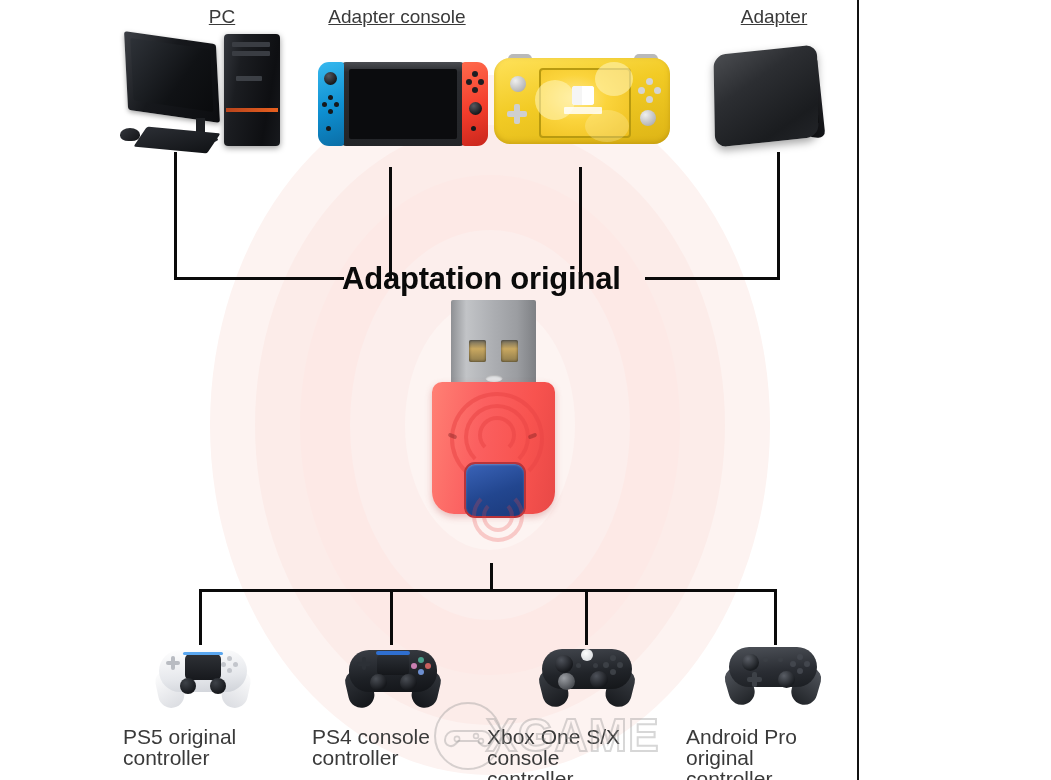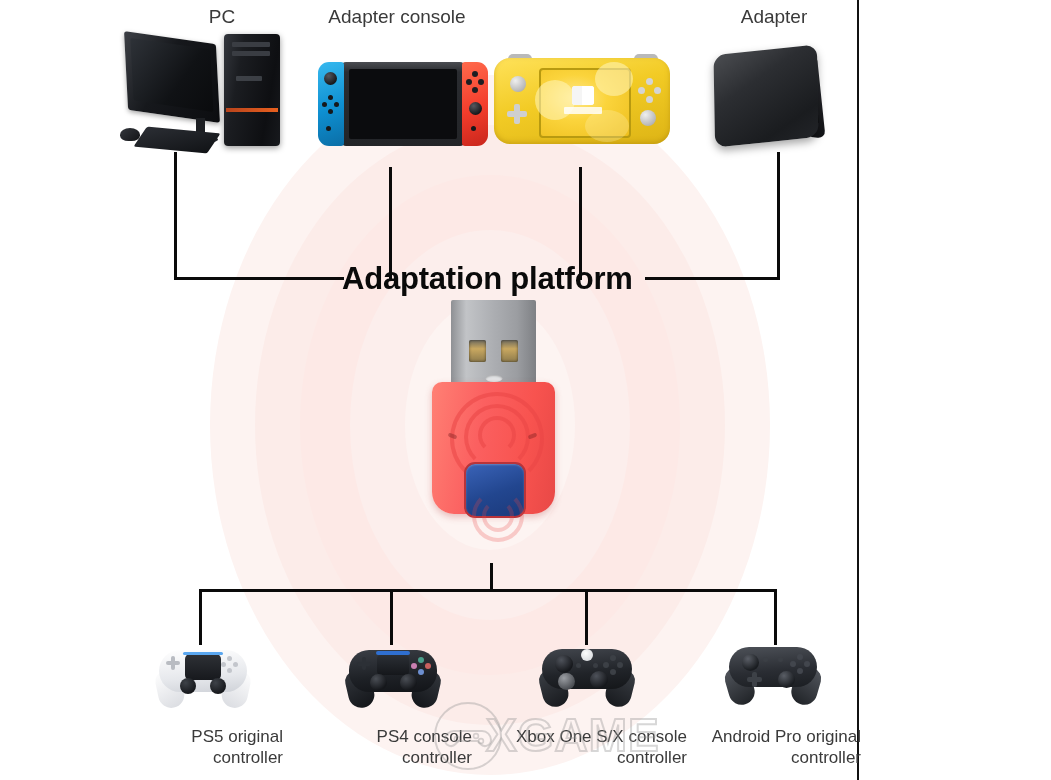--- a/index.html
+++ b/index.html
@@ -11,22 +11,22 @@
   .ring{position:absolute;border-radius:50%;left:50%;top:50%;transform:translate(-50%,-50%);}
 
   
   .panel-border{position:absolute;top:0;width:2px;height:780px;background:#111;}
 
   
   .ln-v{position:absolute;width:3px;background:#0a0a0a;}
   .ln-h{position:absolute;height:3px;background:#0a0a0a;}
 
   
-  .dev-label{position:absolute;text-align:center;color:#3a3a3a;font-size:19px;line-height:22px;white-space:nowrap;}
-  .ctrl-label{position:absolute;text-align:right;color:#3a3a3a;font-size:17px;line-height:21px;}
+  .dev-label{position:absolute;text-align:center;color:#3a3a3a;font-size:19px;line-height:22px;white-space:nowrap;text-decoration:underline;}
+  .ctrl-label{position:absolute;text-align:left;color:#3a3a3a;font-size:21px;line-height:21px;}
   .big-label{position:absolute;font-weight:bold;color:#0a0a0a;letter-spacing:-0.2px;white-space:nowrap;}
 
   
   .pc{position:absolute;}
   .pc-monitor{position:absolute;width:92px;height:78px;background:linear-gradient(118deg,#3c3f45 0%,#16181c 42%,#0c0d10 100%);
       border-radius:3px;transform:skewY(11deg) rotate(-3deg);box-shadow:0 2px 5px rgba(0,0,0,.35);}
   .pc-screen{position:absolute;left:6px;top:6px;width:80px;height:62px;background:linear-gradient(125deg,#2e3238,#101215 60%,#0a0b0d);border-radius:2px;}
   .pc-neck{position:absolute;width:9px;height:20px;background:#1d1f23;}
   .pc-base{position:absolute;width:34px;height:7px;background:#24262b;border-radius:50%/60%;}
   .pc-tower{position:absolute;width:56px;height:112px;background:linear-gradient(100deg,#34373d 0%,#1b1d21 28%,#0e0f12 75%,#17191d 100%);
@@ -192,21 +192,21 @@
     <div class="abox-top" style="left:2px;top:4px;"></div>
   </div>
 
   <div class="ln-v" style="left:174px;top:152px;height:128px;"></div>
   <div class="ln-v" style="left:389px;top:167px;height:113px;"></div>
   <div class="ln-v" style="left:579px;top:167px;height:113px;"></div>
   <div class="ln-v" style="left:777px;top:152px;height:128px;"></div>
   <div class="ln-h" style="left:174px;top:277px;width:170px;"></div>
   <div class="ln-h" style="left:645px;top:277px;width:135px;"></div>
 
-  <div class="big-label" style="left:342px;top:261px;font-size:31px;">Adaptation platform</div>
+  <div class="big-label" style="left:342px;top:261px;font-size:31px;">Adaptation original</div>
 
   <div class="dongle" style="left:432px;top:300px;width:123px;height:215px;">
     <div class="usb-metal">
       <div class="usb-hole" style="left:18px;top:40px;"></div>
       <div class="usb-hole" style="left:50px;top:40px;"></div>
       <div class="usb-oval" style="top:75px;"></div>
     </div>
     <div class="dong-body" style="top:82px;">
       <div class="wave" style="left:18px;top:10px;width:86px;height:86px;"></div>
       <div class="wave" style="left:32px;top:22px;width:58px;height:58px;"></div>

